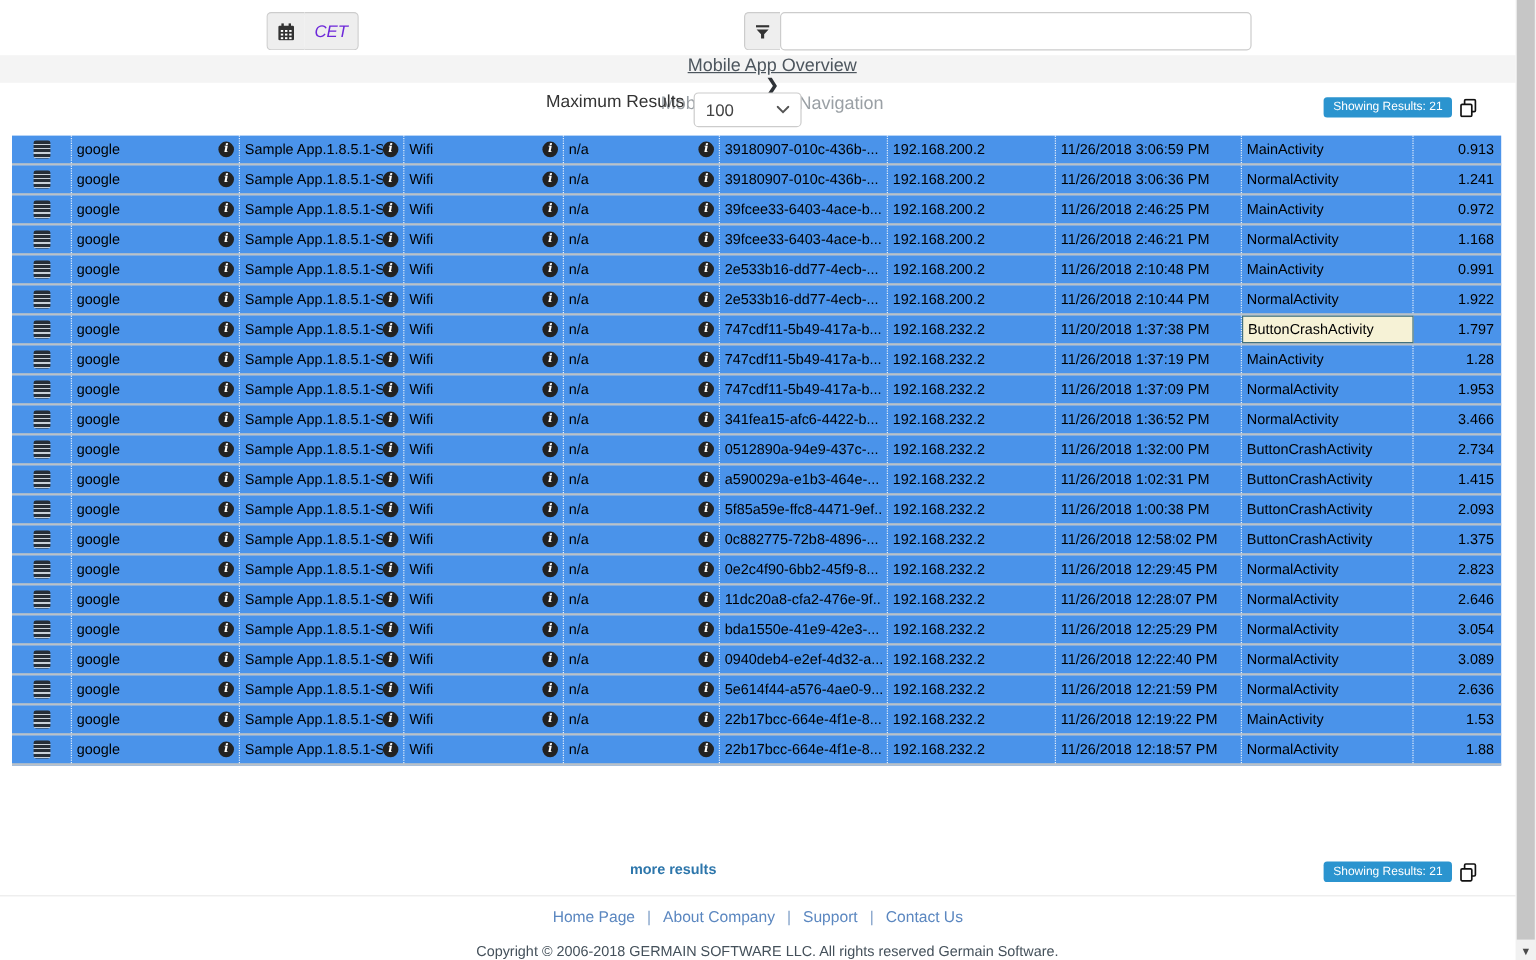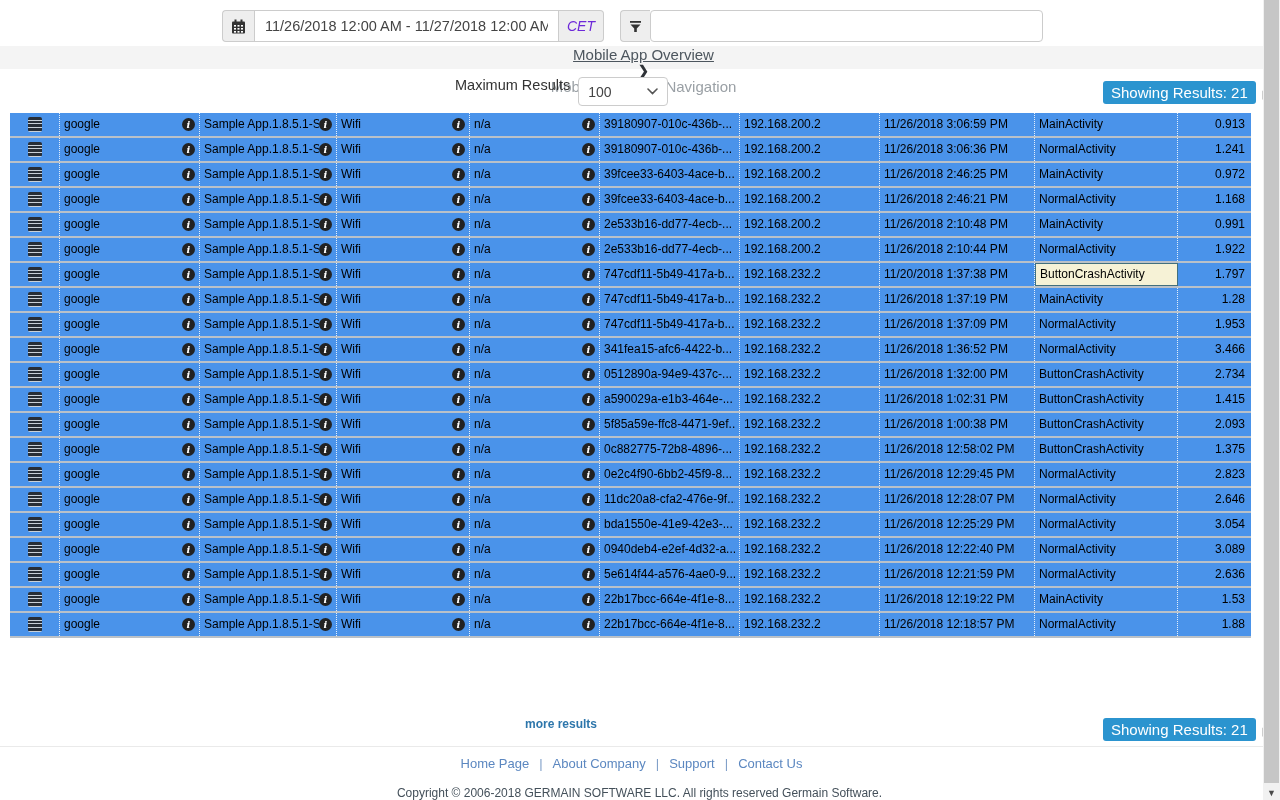--- a/index.html
+++ b/index.html
@@ -31,21 +31,21 @@
 
   
   .max-results { position:absolute; top:77px; left:455px; display:flex; align-items:flex-start; gap:8px; }
   .max-results-label { font-size:14.5px; color:#333; }
   .select-box { width:90px; height:29px; border:1px solid #ccc; border-radius:4px; background:#fff;
                 display:flex; align-items:center; justify-content:space-between; padding:0 9px;
                 font-size:14px; color:#444; cursor:pointer; }
   .showing-group { position:absolute; display:flex; align-items:center; gap:6px; }
   .showing-top { top:81px; left:1103px; }
   .showing-bottom { top:718px; left:1103px; }
-  .badge { background:#2b94cf; color:#fff; font-size:15px; padding:3px 8px; border-radius:3px;
+  .badge { background:#2b94cf; color:#fff; font-size:10px; padding:3px 8px; border-radius:3px;
            white-space:nowrap; }
 
   
   .data-table { position:absolute; top:113px; left:10px; width:1241px; }
   .grid-row { display:grid;
     grid-template-columns:50px 140px 137px 133px 130px 140px 140px 155px 143px 73px; }
   .thead { background:linear-gradient(180deg,#3aa1dc,#2387c5); height:28px;
            border-bottom:2px solid #b8bfc6; color:#fff; }
   .hcell { font-size:12.5px; font-weight:bold; display:flex; align-items:center;
            justify-content:center; line-height:26px; }
@@ -103,21 +103,20 @@
           <rect x="3" y="9" width="2" height="1.6"></rect>
             <rect x="6.5" y="9" width="2" height="1.6"></rect>
             <rect x="10" y="9" width="2" height="1.6"></rect>
           <rect x="3" y="12" width="2" height="1.6"></rect>
             <rect x="6.5" y="12" width="2" height="1.6"></rect>
             <rect x="10" y="12" width="2" height="1.6"></rect>
         </g>
       </svg>
     </span>
   </span>
-  <input class="tb-input date-input" value="11/26/2018 12:00 AM - 11/27/2018 12:00 AM" style="">
   <span class="addon right">CET</span>
 </div>
 
 <div class="input-group filter-group">
   <span class="addon left">
     <span>
       <svg width="13" height="13" viewBox="0 0 13 13">
         <rect x="1" y="1" width="11" height="1.8" fill="#333"></rect>
         <path d="M1.5 4.5 L11.5 4.5 L7.8 8.5 L7.8 12 L5.2 12 L5.2 8.5 Z" fill="#333"></path>
       </svg>

